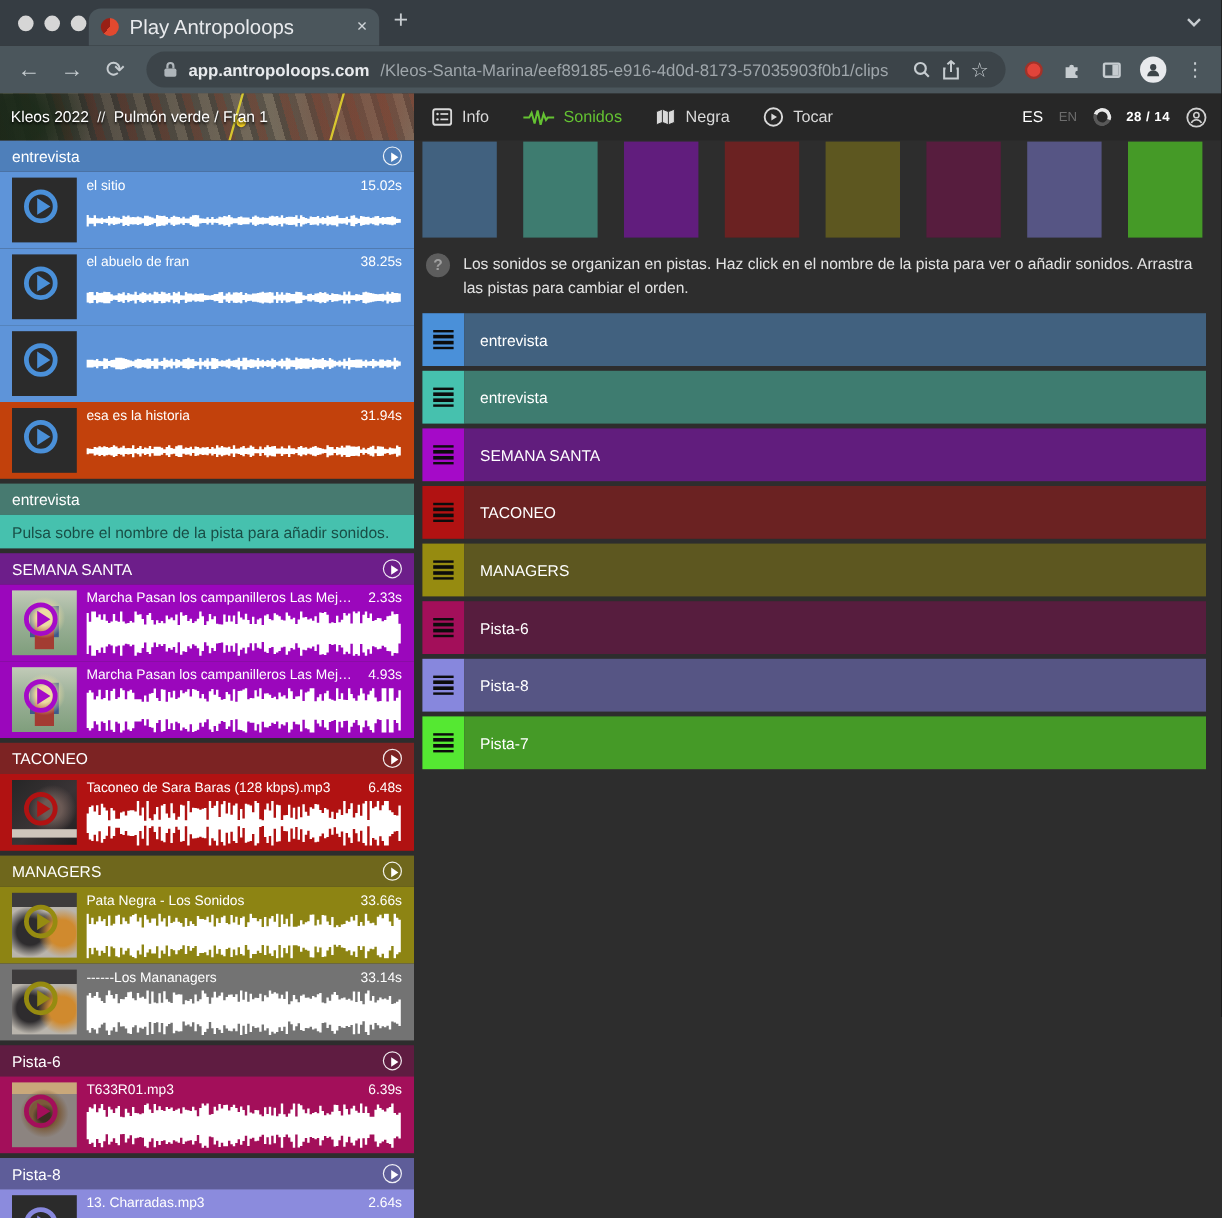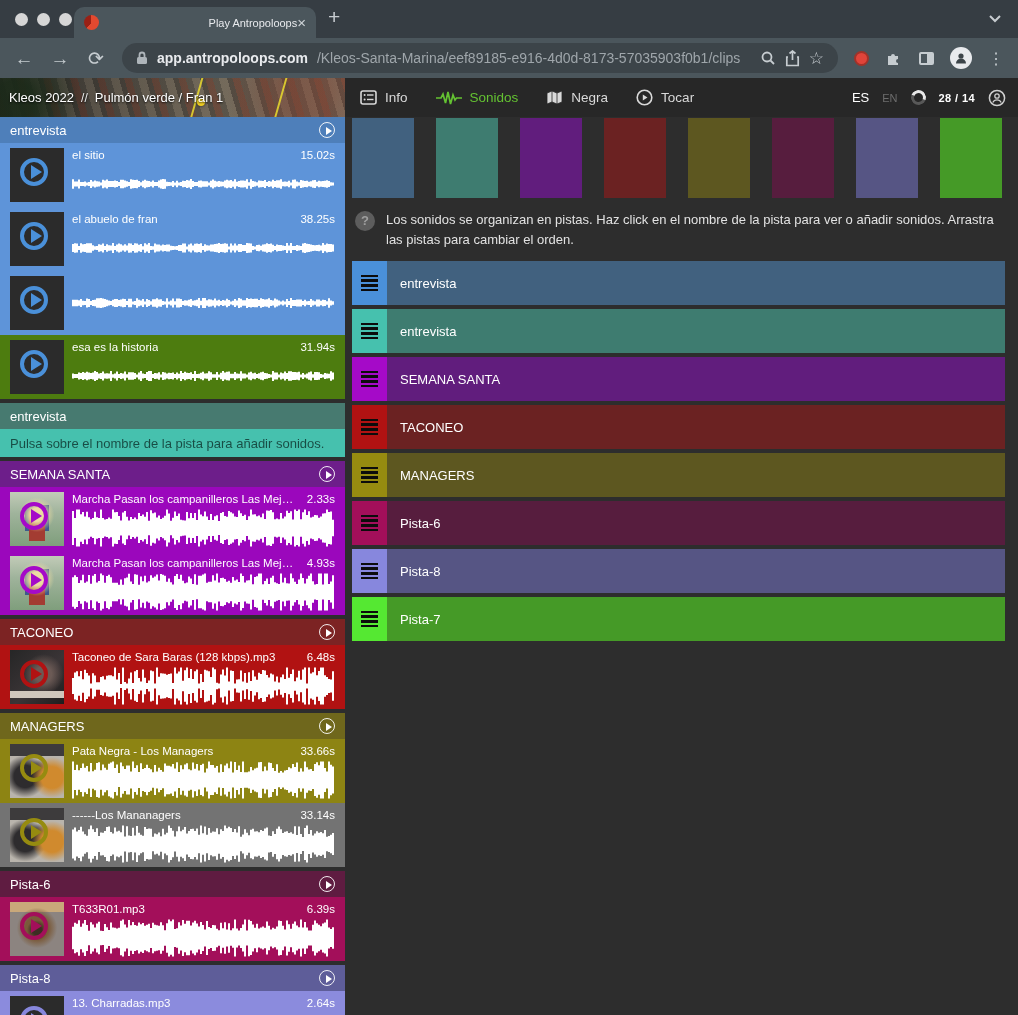--- a/index.html
+++ b/index.html
@@ -8,21 +8,21 @@
        font-family:"Liberation Sans",sans-serif;-webkit-font-smoothing:antialiased;}
 
   
   .tabstrip{position:relative;height:38px;background:#363d43;}
   .traffic{position:absolute;top:13px;left:15px;display:flex;gap:9px;}
   .light{width:13px;height:13px;border-radius:50%;background:#d6d6d6;}
   .tab{position:absolute;left:74px;top:7px;width:242px;height:31px;background:#4b565c;
        border-radius:10px 10px 0 0;display:flex;align-items:center;padding:0 10px;}
   .favicon{width:15px;height:15px;border-radius:50%;flex:none;
            background:conic-gradient(#e2492f 0 62%,#992015 62% 100%);margin-right:9px;}
-  .tab-title{color:#e8eaed;font-size:11px;flex:1;white-space:nowrap;overflow:hidden;text-align:right;}
+  .tab-title{color:#e8eaed;font-size:17px;flex:1;white-space:nowrap;overflow:hidden;}
   .tab-close{color:#cfd4d8;font-size:15px;line-height:1;cursor:default;}
   .newtab{position:absolute;left:328px;top:6px;color:#c7ccd0;font-size:21px;line-height:1;}
   .chev{position:absolute;right:16px;top:14px;}
   .toolbar{height:40px;background:#4b565c;display:flex;align-items:center;padding:0 14px;gap:16px;}
   .tb-ic{color:#c6ccd0;font-size:19px;line-height:1;width:20px;text-align:center;flex:none;}
   .urlpill{flex:1;display:flex;align-items:center;height:30px;background:#3c4449;
            border-radius:15px;padding:0 14px;gap:9px;min-width:0;}
   .url-host{color:#e8eaed;font-size:14px;font-weight:600;}
   .url-path{color:#9fa6ab;font-size:14px;white-space:nowrap;overflow:hidden;}
   .pill-sp{flex:1;}
@@ -278,21 +278,21 @@
       </div>
     </div>
     <div class="clipbody">
       <div class="wavewrap">
         <svg viewBox="0 0 263 12" width="263" height="12">
                 <path d="M1 2.8V9.2M3 2.7V9.3M5 2.8V9.2M7 3.3V8.7M9 2.1V9.9M11 3.8V8.2M13 4.1V7.9M15 1.5V10.5M17 1.9V10.1M19 3.9V8.1M21 2.9V9.1M23 2.7V9.3M25 1.2V10.8M27 1.2V10.8M29 1.1V10.9M31 1.5V10.5M33 2.1V9.9M35 2.8V9.2M37 3.4V8.6M39 4.0V8.0M41 2.7V9.3M43 1.9V10.1M45 2.1V9.9M47 2.9V9.1M49 2.5V9.5M51 1.8V10.2M53 1.9V10.1M55 3.9V8.1M57 1.7V10.3M59 1.8V10.2M61 4.4V7.6M63 3.9V8.1M65 1.2V10.8M67 2.7V9.3M69 3.4V8.6M71 2.0V10.0M73 4.4V7.6M75 2.1V9.9M77 2.9V9.1M79 4.3V7.7M81 2.3V9.7M83 2.2V9.8M85 1.2V10.8M87 2.4V9.6M89 2.2V9.8M91 4.1V7.9M93 4.4V7.6M95 1.3V10.7M97 4.4V7.6M99 3.4V8.6M101 1.6V10.4M103 4.2V7.8M105 1.4V10.6M107 1.6V10.4M109 2.1V9.9M111 4.1V7.9M113 3.3V8.7M115 3.6V8.4M117 2.8V9.2M119 1.9V10.1M121 3.7V8.3M123 3.2V8.8M125 2.8V9.2M127 1.1V10.9M129 3.8V8.2M131 1.1V10.9M133 1.1V10.9M135 3.2V8.8M137 2.3V9.7M139 2.5V9.5M141 3.3V8.7M143 1.4V10.6M145 3.6V8.4M147 2.8V9.2M149 4.1V7.9M151 3.1V8.9M153 3.6V8.4M155 1.8V10.2M157 3.0V9.0M159 4.4V7.6M161 3.7V8.3M163 1.9V10.1M165 3.6V8.4M167 1.1V10.9M169 1.7V10.3M171 3.3V8.7M173 3.2V8.8M175 1.0V11.0M177 2.0V10.0M179 1.6V10.4M181 1.9V10.1M183 1.8V10.2M185 1.7V10.3M187 2.9V9.1M189 1.2V10.8M191 2.1V9.9M193 2.6V9.4M195 2.3V9.7M197 1.3V10.7M199 2.9V9.1M201 3.6V8.4M203 1.4V10.6M205 2.5V9.5M207 3.6V8.4M209 4.5V7.5M211 3.4V8.6M213 4.5V7.5M215 2.0V10.0M217 4.0V8.0M219 1.1V10.9M221 3.0V9.0M223 3.0V9.0M225 2.6V9.4M227 2.6V9.4M229 2.5V9.5M231 4.0V8.0M233 2.8V9.2M235 4.3V7.7M237 3.9V8.1M239 2.1V9.9M241 3.6V8.4M243 4.3V7.7M245 2.6V9.4M247 2.5V9.5M249 3.7V8.3M251 2.7V9.3M253 2.9V9.1M255 4.2V7.8M257 1.2V10.8M259 3.4V8.6M261 4.3V7.7" stroke="#fff" stroke-width="2" fill="none"></path>
               </svg>
       </div>
     </div>
   </div>
-        <div class="clip" style="background: #4d7c0f;">
+        <div class="clip" style="background: #c2410c;">
     <div class="thumb thumb-plain">
       <div class="play-ring" style="border-color: rgb(74, 144, 217);">
         <div class="play-tri" style="border-left-color: rgb(74, 144, 217);"></div>
       </div>
     </div>
     <div class="clipbody">
       <div class="cliptop">
         <span class="clipname">esa es la historia</span>
         <span class="clipdur">31.94s</span>
       </div>
@@ -383,21 +383,21 @@
       <div class="tplay"></div>
     </div>
   <div class="clip" style="background: rgb(141, 132, 19);">
     <div class="thumb thumb-band">
       <div class="play-ring" style="border-color: rgb(150, 139, 16);">
         <div class="play-tri" style="border-left-color: rgb(150, 139, 16);"></div>
       </div>
     </div>
     <div class="clipbody">
       <div class="cliptop">
-        <span class="clipname">Pata Negra - Los Managers</span>
+        <span class="clipname">Pata Negra - Los Sonidos</span>
         <span class="clipdur">33.66s</span>
       </div>
       <div class="wavewrap">
         <svg viewBox="0 0 263 38" width="263" height="38">
                 <path d="M1 0.5V37.5M3 9.1V28.9M5 3.7V34.3M7 9.3V28.7M9 6.9V31.1M11 2.6V35.4M13 6.8V31.2M15 4.9V33.1M17 10.6V27.4M19 2.0V36.0M21 10.3V27.7M23 8.7V29.3M25 2.1V35.9M27 1.2V36.8M29 9.3V28.7M31 3.6V34.4M33 6.8V31.2M35 8.8V29.2M37 2.8V35.2M39 1.5V36.5M41 0.5V37.5M43 6.9V31.1M45 3.6V34.4M47 11.9V26.1M49 1.4V36.6M51 5.3V32.7M53 8.0V30.0M55 4.5V33.5M57 4.5V33.5M59 10.4V27.6M61 0.5V37.5M63 7.0V31.0M65 4.3V33.7M67 11.1V26.9M69 2.2V35.8M71 8.1V29.9M73 7.1V30.9M75 3.8V34.2M77 7.1V30.9M79 8.2V29.8M81 11.2V26.8M83 4.1V33.9M85 10.6V27.4M87 6.8V31.2M89 9.1V28.9M91 10.7V27.3M93 2.4V35.6M95 4.8V33.2M97 4.8V33.2M99 5.4V32.6M101 3.0V35.0M103 7.6V30.4M105 1.3V36.7M107 11.1V26.9M109 4.2V33.8M111 8.2V29.8M113 3.4V34.6M115 2.2V35.8M117 8.2V29.8M119 9.2V28.8M121 1.6V36.4M123 7.7V30.3M125 2.9V35.1M127 9.6V28.4M129 3.9V34.1M131 2.8V35.2M133 11.6V26.4M135 7.6V30.4M137 0.5V37.5M139 3.9V34.1M141 4.0V34.0M143 6.7V31.3M145 4.9V33.1M147 11.5V26.5M149 3.2V34.8M151 10.9V27.1M153 4.5V33.5M155 2.4V35.6M157 7.2V30.8M159 0.5V37.5M161 11.4V26.6M163 1.1V36.9M165 9.1V28.9M167 4.6V33.4M169 11.1V26.9M171 0.5V37.5M173 11.3V26.7M175 11.3V26.7M177 10.4V27.6M179 5.9V32.1M181 9.3V28.7M183 7.5V30.5M185 6.8V31.2M187 1.2V36.8M189 1.1V36.9M191 10.2V27.8M193 5.4V32.6M195 9.5V28.5M197 1.5V36.5M199 2.0V36.0M201 6.9V31.1M203 9.9V28.1M205 3.2V34.8M207 11.8V26.2M209 10.0V28.0M211 11.4V26.6M213 9.5V28.5M215 8.9V29.1M217 6.3V31.7M219 7.2V30.8M221 3.0V35.0M223 6.1V31.9M225 1.4V36.6M227 10.7V27.3M229 7.3V30.7M231 10.4V27.6M233 0.5V37.5M235 6.2V31.8M237 8.4V29.6M239 8.0V30.0M241 10.0V28.0M243 2.9V35.1M245 1.3V36.7M247 4.2V33.8M249 0.5V37.5M251 0.5V37.5M253 7.0V31.0M255 10.6V27.4M257 0.5V37.5M259 3.8V34.2M261 5.4V32.6" stroke="#fff" stroke-width="2" fill="none"></path>
               </svg>
       </div>
     </div>
   </div>
         <div class="clip" style="background: #737373;">

